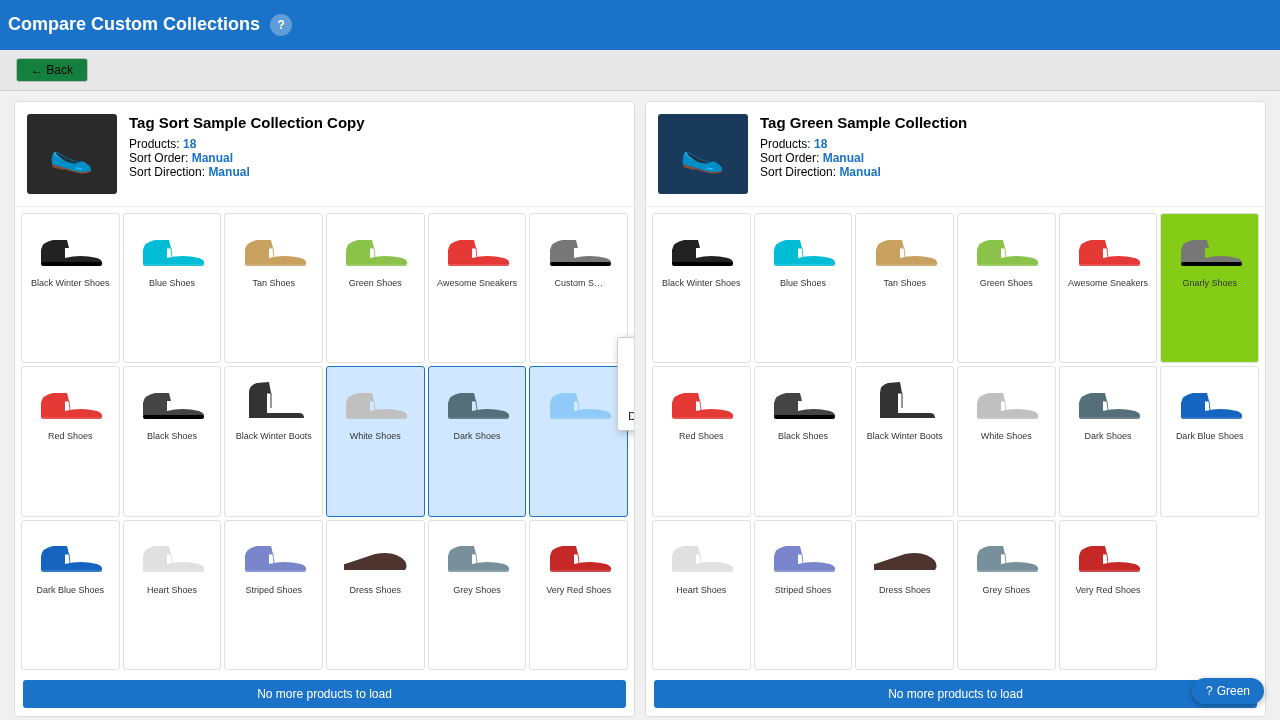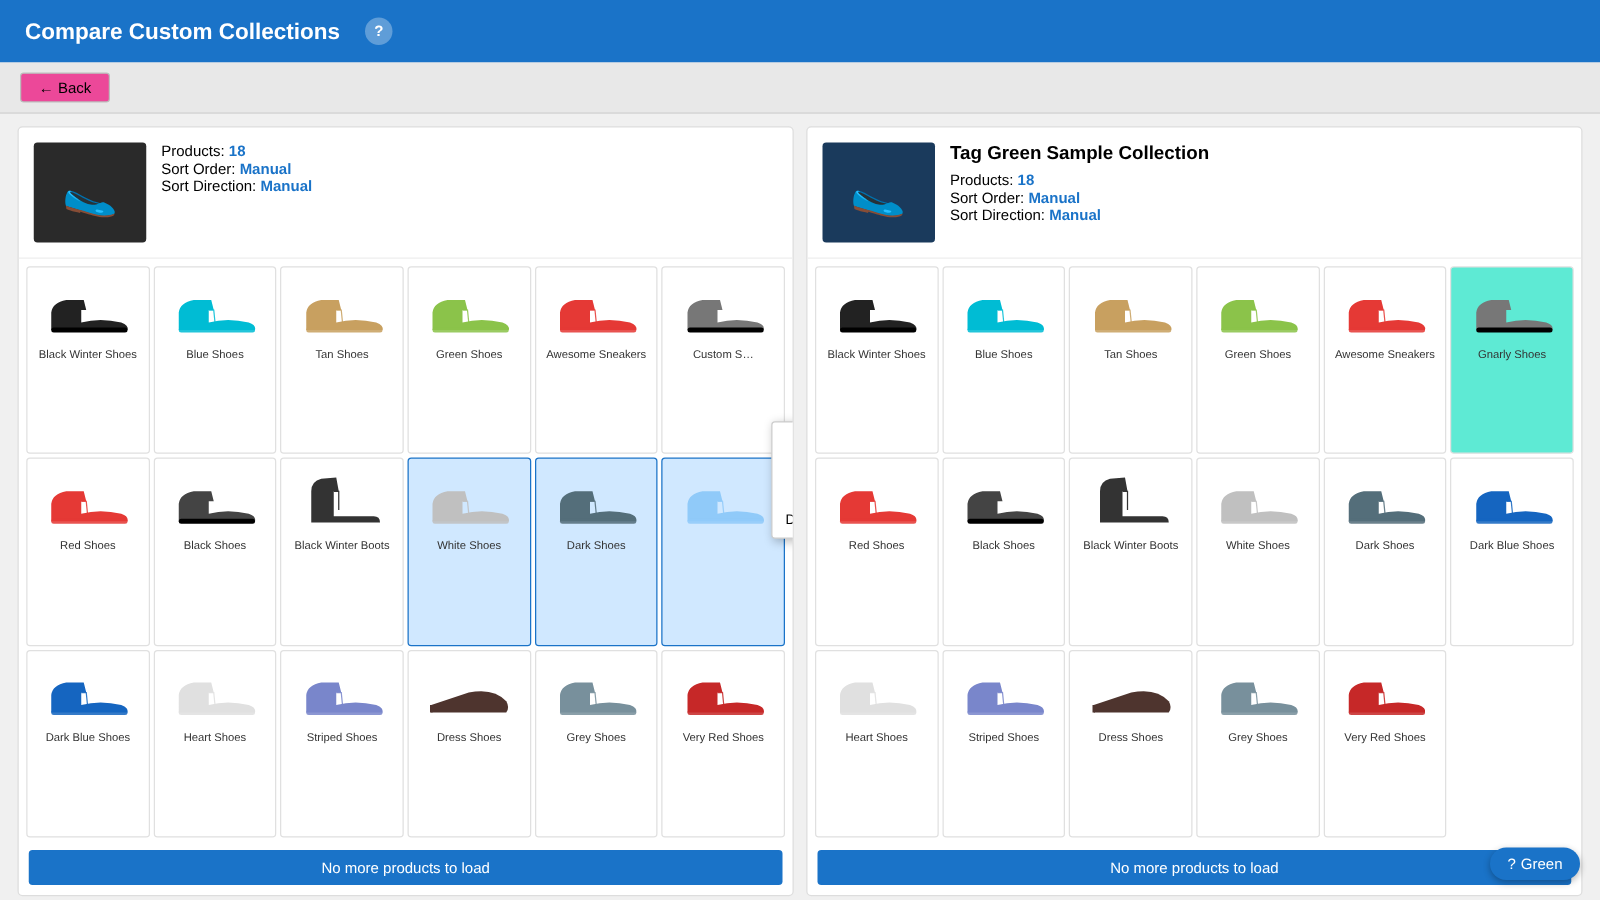--- a/index.html
+++ b/index.html
@@ -1,35 +1,36 @@
 <!DOCTYPE html>
 <html><head>
   <meta charset="utf-8">
   <style>
     * { box-sizing: border-box; margin: 0; padding: 0; }
     body { font-family: Arial, sans-serif; background: #f0f0f0; font-size: 12px; }
   </style>
 </head>
 <body>
 
-<div style="background:#1a73c8; color:white; padding:14px 20px; display:flex; align-items:center; gap:20px;">
+<div style="background:#1a73c8; color:white; padding:14px 8px; display:flex; gap:10px;">
   <h1 style="font-size:18px; font-weight:bold;">Compare Custom Collections</h1>
   <div style="background:rgba(255,255,255,0.3); border-radius:50%; width:22px; height:22px; display:flex; align-items:center; justify-content:center; font-size:12px; cursor:pointer; font-weight:bold;">?</div>
 </div>
 
 <div style="background:#e8e8e8; padding:8px 16px; border-bottom:1px solid #ccc;">
-  <button style="background:#ec4899; border:1px solid #bbb; padding:4px 14px; cursor:pointer; border-radius:3px; font-size:12px;">← Back</button>
+  <button style="background:#15803d; border:1px solid #bbb; padding:4px 14px; cursor:pointer; border-radius:3px; font-size:12px;">← Back</button>
 </div>
 
 <div style="padding:10px 14px; display:flex; gap:10px; background:#f0f0f0; min-height:calc(100vh - 84px);">
 
   <div style="flex:1; background:white; border:1px solid #ddd; border-radius:4px; overflow:hidden; display:flex; flex-direction:column;">
     <div style="display:flex; padding:12px; gap:12px; border-bottom:1px solid #eee;">
       <div style="width:90px; height:80px; background:#2a2a2a; border-radius:3px; display:flex; align-items:center; justify-content:center; font-size:36px; flex-shrink:0;">🥿</div>
       <div>
+        <h2 style="font-size:15px; font-weight:bold; margin-bottom:6px;">Tag Sort Sample Collection Copy</h2>
         <p><span>Products:</span> <strong style="color:#1a73c8;">18</strong></p>
         <p><span>Sort Order:</span> <strong style="color:#1a73c8;">Manual</strong></p>
         <p><span>Sort Direction:</span> <strong style="color:#1a73c8;">Manual</strong></p>
       </div>
     </div>
     <div id="grid-left" style="padding:6px; display:grid; grid-template-columns:repeat(6, 1fr); gap:3px; flex:1;">
         <div style="border: 1px solid rgb(224, 224, 224); border-radius: 3px; padding: 4px; text-align: center; cursor: pointer; background: white; position: relative;">
           <div style="height: 58px; display: flex; align-items: center; justify-content: center; font-size: 30px; color: rgb(34, 34, 34); margin-bottom: 2px;">
             <svg width="70" height="55" viewBox="0 0 70 55">
               <path d="M6 42 L6 30 Q7 22 18 20 L32 20 L34 28 L30 28 L30 38 Q45 34 62 38 Q68 40 67 44 L6 44 Z" fill="#222"></path>
@@ -269,21 +270,21 @@
         <div style="border: 1px solid rgb(224, 224, 224); border-radius: 3px; padding: 4px; text-align: center; cursor: pointer; background: white; position: relative;">
           <div style="height: 58px; display: flex; align-items: center; justify-content: center; font-size: 30px; color: rgb(229, 57, 53); margin-bottom: 2px;">
             <svg width="70" height="55" viewBox="0 0 70 55">
               <path d="M6 42 L6 30 Q7 22 18 20 L32 20 L34 28 L30 28 L30 38 Q45 34 62 38 Q68 40 67 44 L6 44 Z" fill="#e53935"></path>
               <path d="M30 28 L34 28 L35 38" stroke="#e53935dd" stroke-width="1" fill="none"></path>
               <rect x="6" y="42" width="61" height="4" rx="2" fill="#e53935dd"></rect>
             </svg>
           </div>
           <div style="font-size: 9px; color: rgb(51, 51, 51); line-height: 1.2; overflow: hidden; text-overflow: ellipsis; white-space: nowrap;">Awesome Sneakers</div>
         </div>
-        <div style="border: 1px solid rgb(224, 224, 224); border-radius: 3px; padding: 4px; text-align: center; cursor: pointer; background: #5eead4; position: relative;">
+        <div style="border: 1px solid rgb(224, 224, 224); border-radius: 3px; padding: 4px; text-align: center; cursor: pointer; background: #84cc16; position: relative;">
           <div style="height: 58px; display: flex; align-items: center; justify-content: center; font-size: 30px; color: rgb(119, 119, 119); margin-bottom: 2px;">
             <svg width="70" height="55" viewBox="0 0 70 55">
               <path d="M6 42 L6 30 Q7 22 18 20 L32 20 L34 28 L30 28 L30 38 Q45 34 62 38 Q68 40 67 44 L6 44 Z" fill="#777"></path>
               <path d="M30 28 L34 28 L35 38" stroke="#777dd" stroke-width="1" fill="none"></path>
               <rect x="6" y="42" width="61" height="4" rx="2" fill="#777dd"></rect>
             </svg>
           </div>
           <div style="font-size: 9px; color: rgb(51, 51, 51); line-height: 1.2; overflow: hidden; text-overflow: ellipsis; white-space: nowrap;">Gnarly Shoes</div>
         </div>
         <div style="border: 1px solid rgb(224, 224, 224); border-radius: 3px; padding: 4px; text-align: center; cursor: pointer; background: white; position: relative;">

